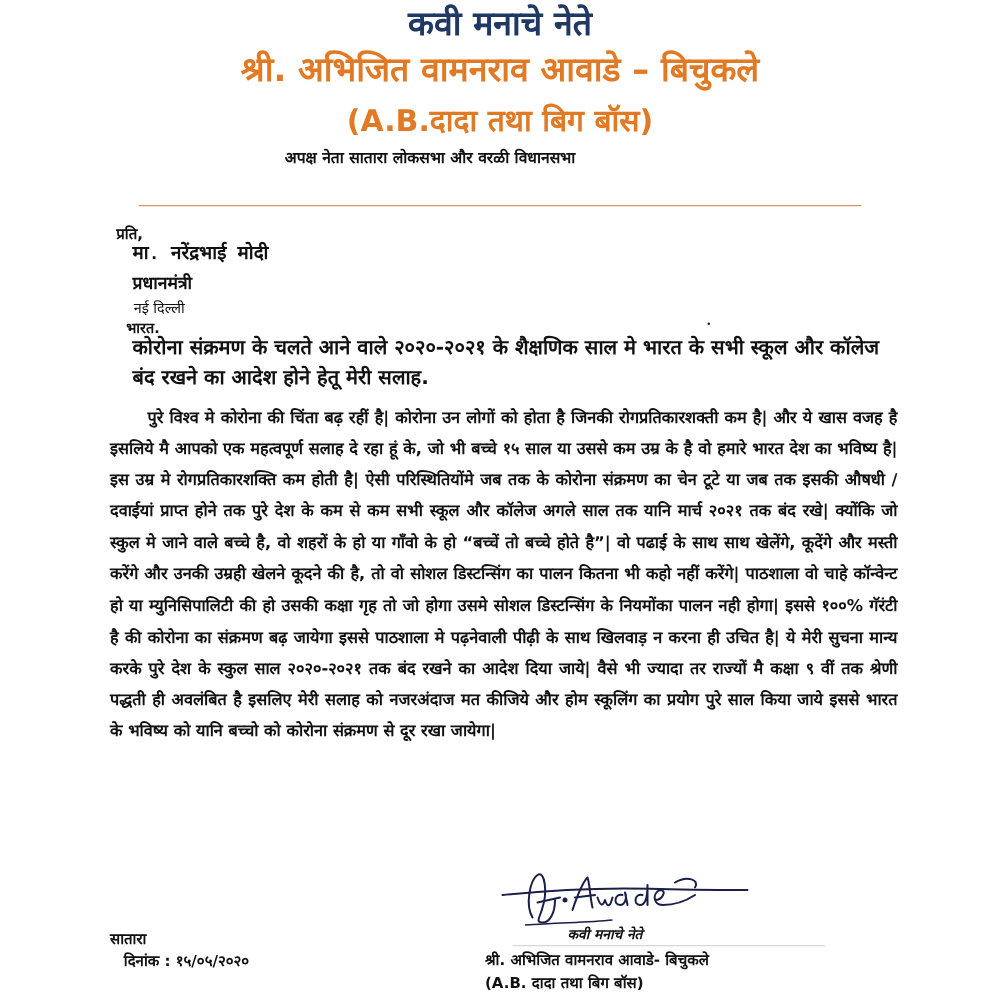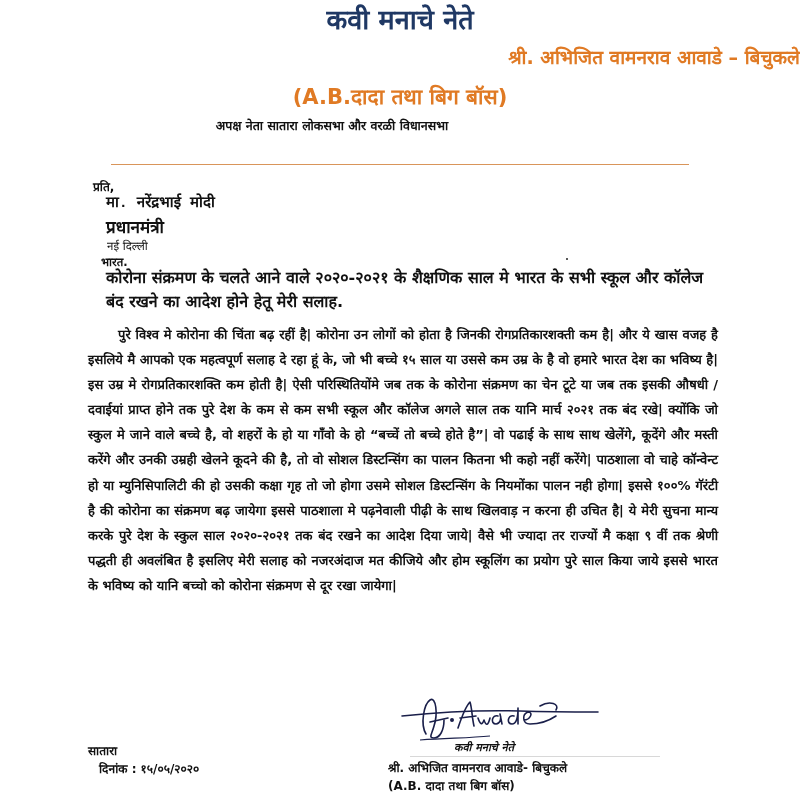--- a/index.html
+++ b/index.html
@@ -24,47 +24,48 @@
       font-size: 27px;
       font-weight: bold;
       color: #1f3864;
       line-height: 36px;
     }
     .header-name {
       position: absolute;
       top: 38px;
       left: 0;
       width: 800px;
-      text-align: right;
-      font-size: 19px;
+      text-align: center;
+      font-size: 27px;
       font-weight: bold;
       color: #e07a24;
       line-height: 38px;
     }
     .header-alias {
       position: absolute;
       top: 78px;
       left: 0;
       width: 800px;
       text-align: center;
-      font-size: 21px;
+      font-size: 24px;
       font-weight: bold;
       color: #e07a24;
       line-height: 38px;
     }
     .header-sub {
       position: absolute;
       top: 117px;
       left: 0;
       width: 664px;
       text-align: center;
       font-size: 12.5px;
       font-weight: bold;
       color: #111;
       line-height: 18px;
+      padding-left: 12px;
     }
     .separator {
       position: absolute;
       top: 164px;
       left: 111px;
       width: 578px;
       height: 0;
       border-top: 1.5px solid #d9955a;
     }
     .to-label {
@@ -81,21 +82,21 @@
       left: 106px;
       font-size: 15px;
       font-weight: bold;
       line-height: 22px;
       font-family: Liberation Mono, monospace;
     }
     .recipient-title {
       position: absolute;
       top: 216px;
       left: 106px;
-      font-size: 17px;
+      font-size: 14px;
       font-weight: bold;
       line-height: 22px;
       text-align: center;
     }
     .recipient-city {
       position: absolute;
       top: 238px;
       left: 107px;
       font-size: 11.5px;
       font-weight: normal;

